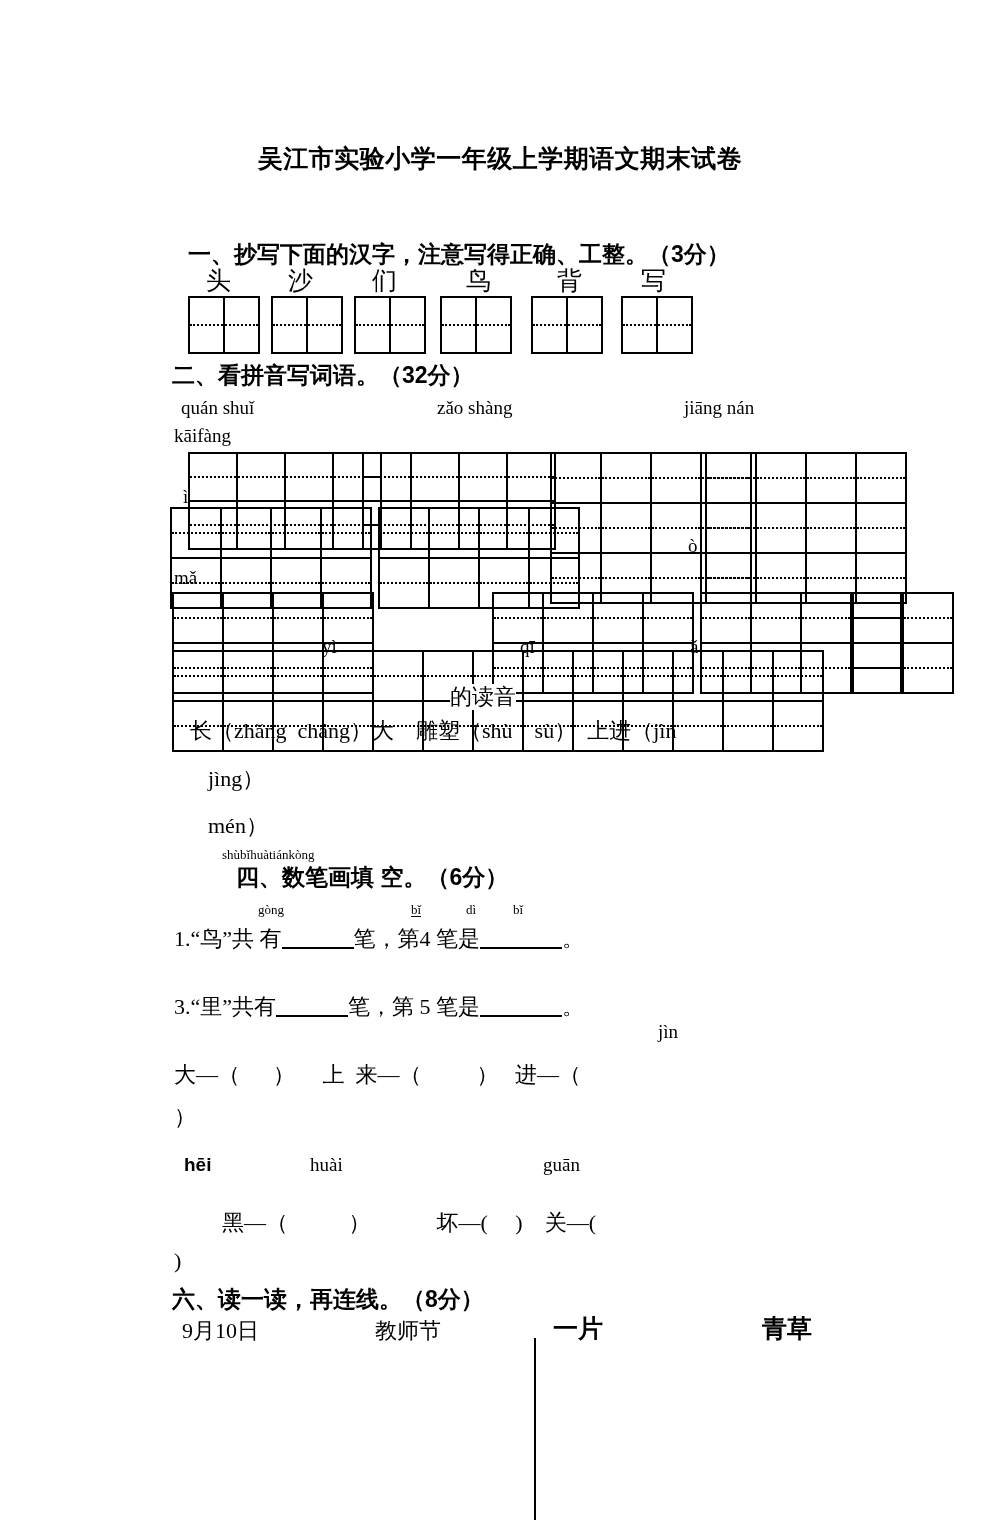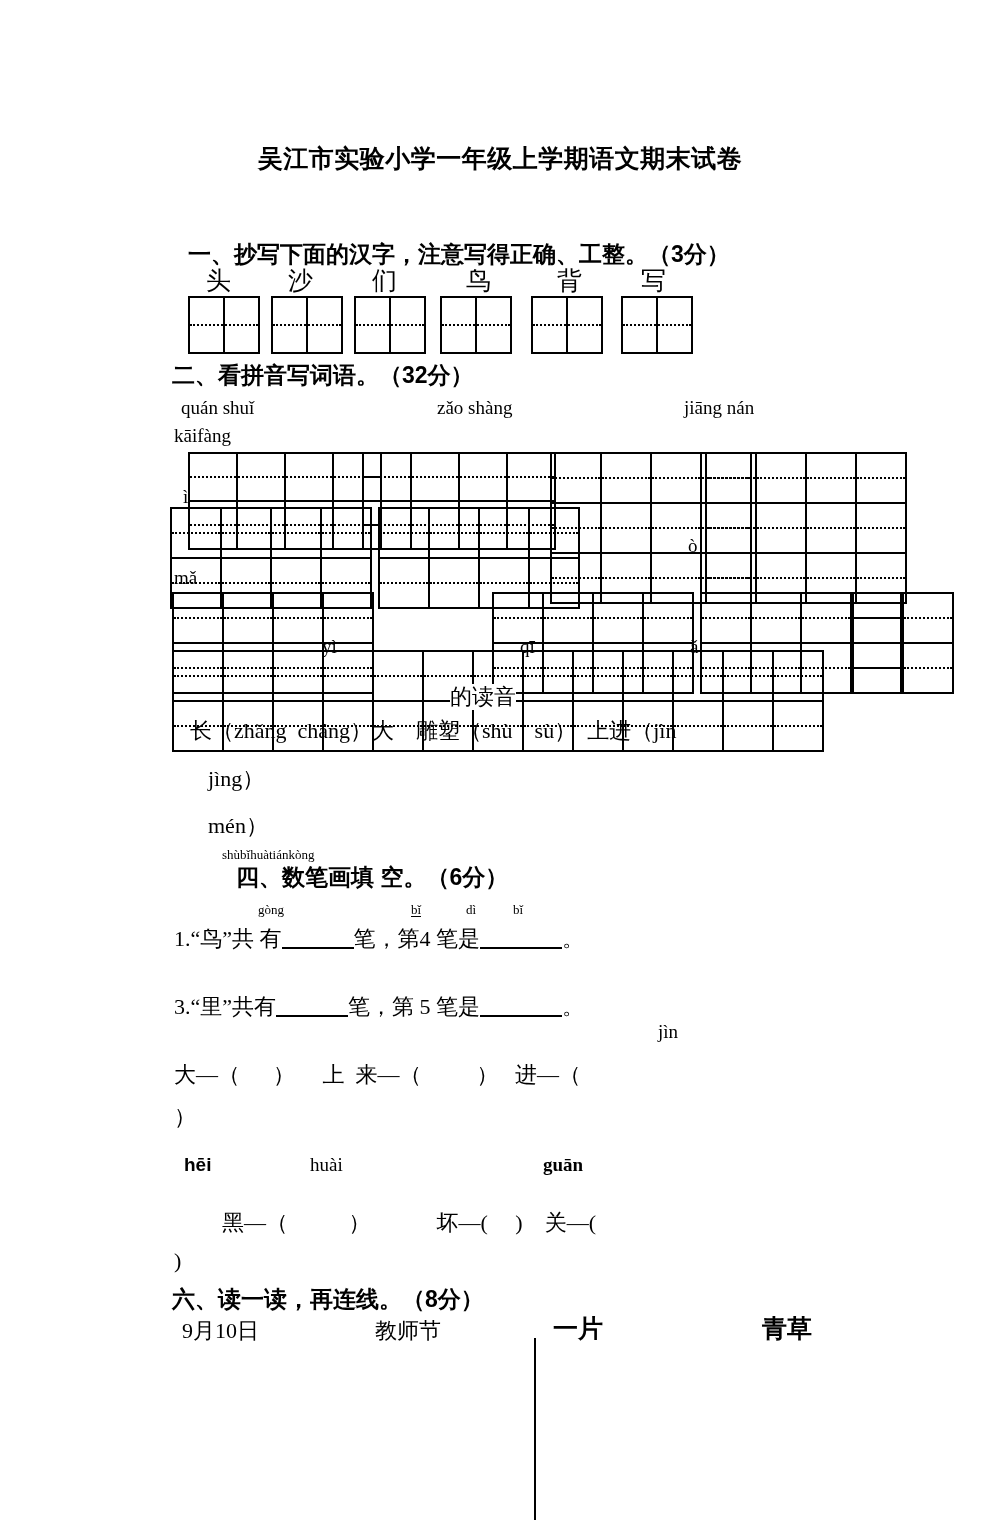--- a/index.html
+++ b/index.html
@@ -595,21 +595,21 @@
 
   <div class="body-txt" style="left:174px; top:996px;"><span>3.</span><span>“里”共有</span><span class="ublank" style="width:72px;"></span><span>笔，第 5 笔是</span><span class="ublank" style="width:82px;"></span><span>。</span></div>
 
   <div class="pinyin" style="left:658px; top:1022px;">jìn</div>
 
   <div class="body-txt" style="left:174px; top:1064px;">大—（      ）     上  来—（          ）   进—（</div>
   <div class="body-txt" style="left:174px; top:1106px;">）</div>
 
   <div class="pinyin pinyin-bold" style="left:184px; top:1155px;">hēi</div>
   <div class="pinyin" style="left:310px; top:1155px;">huài</div>
-  <div class="pinyin" style="left:543px; top:1155px;font-weight:bold;">guān</div>
+  <div class="pinyin" style="left:543px; top:1155px;">guān</div>
 
   <div class="body-txt" style="left:222px; top:1212px;">黑—（           ）            坏—(     )    关—(</div>
   <div class="body-txt" style="left:174px; top:1250px;">)</div>
 
   <div class="sec-head" style="left:172px; top:1288px;">六、读一读，再连线。（8分）</div>
 
   <div class="body-txt" style="left:182px; top:1320px;">9月10日</div>
   <div class="body-txt" style="left:375px; top:1320px;">教师节</div>
 
   <div class="divider" style="left:534px; top:1338px; height:182px;"></div>

